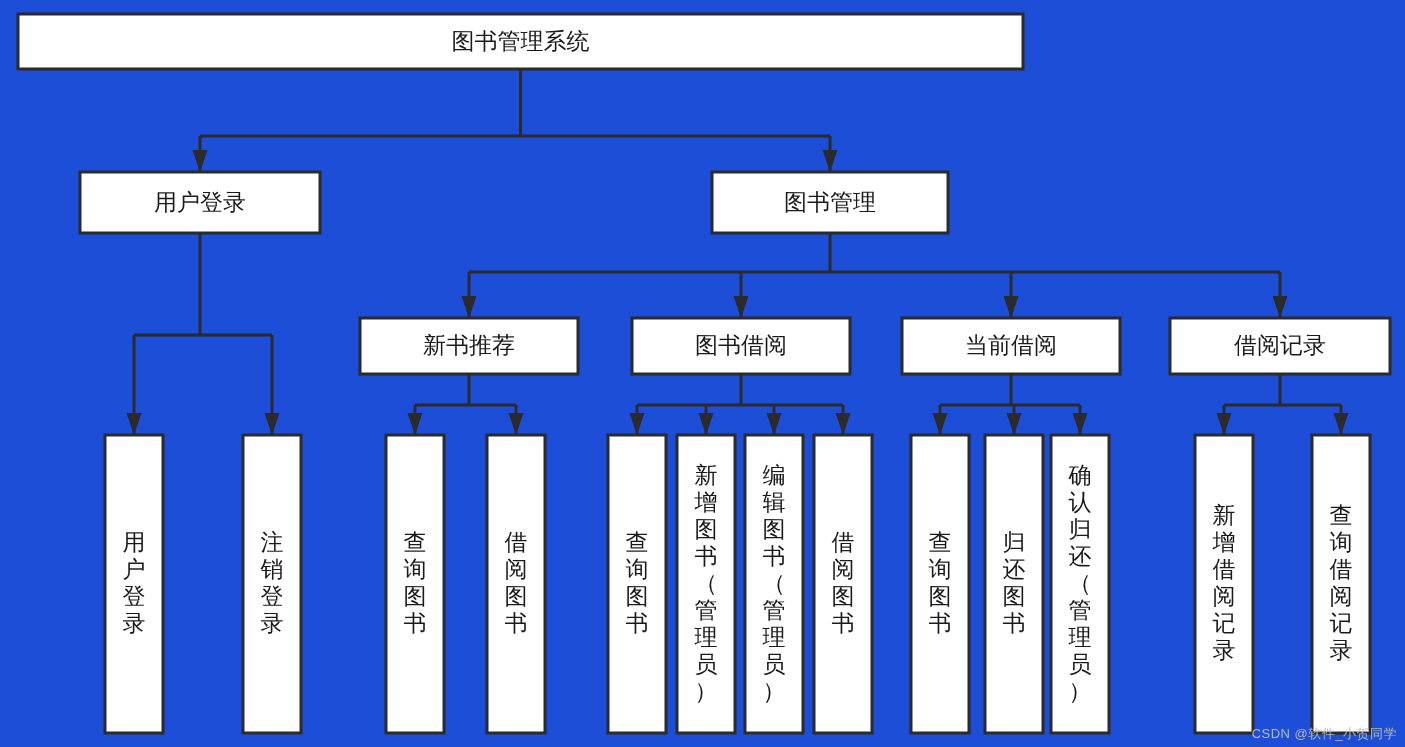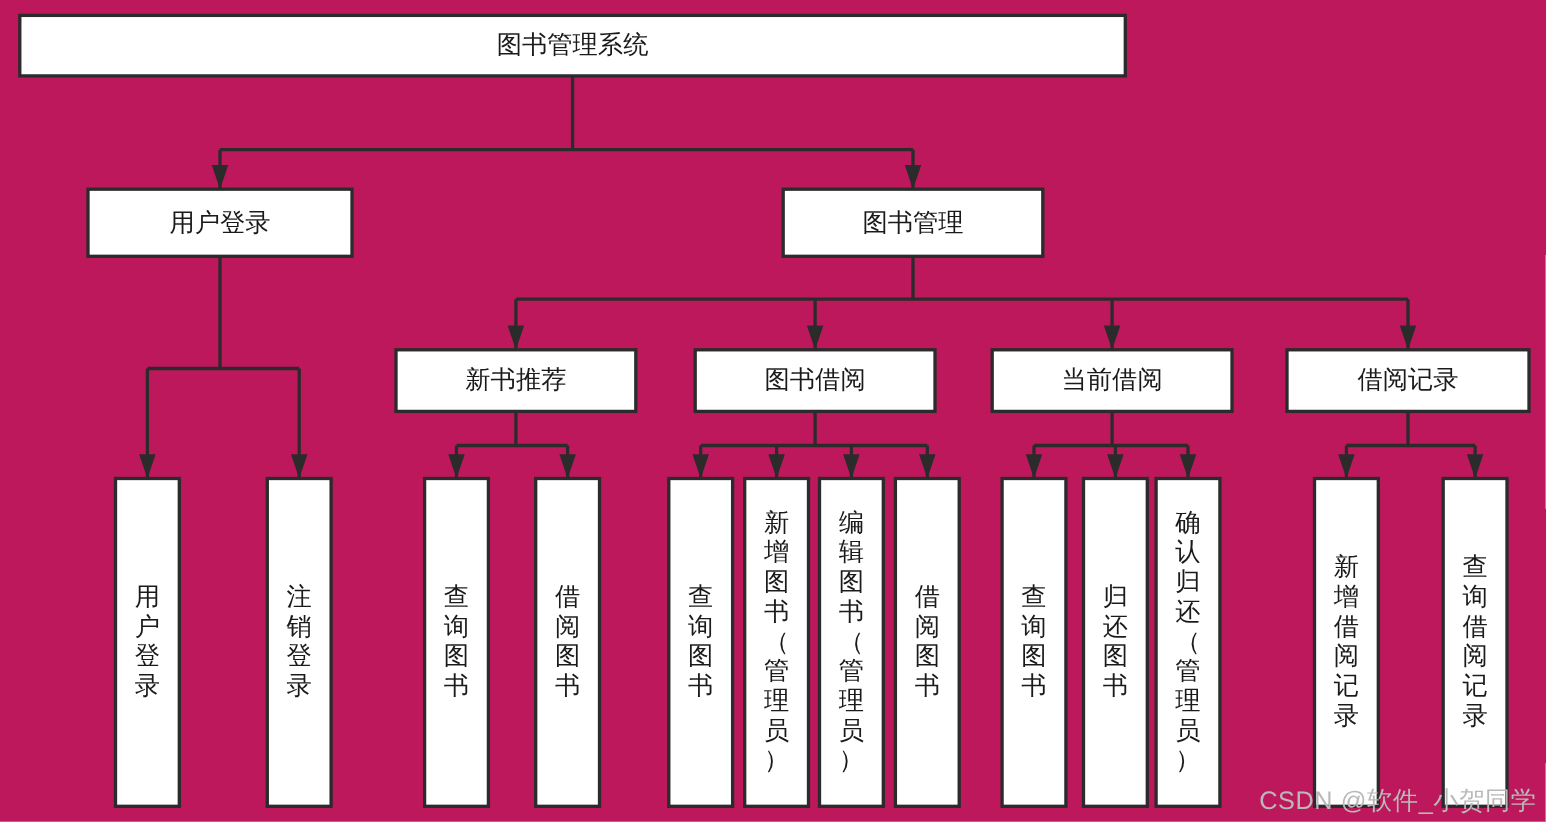--- a/index.html
+++ b/index.html
@@ -10,21 +10,21 @@
   body {
     width: 1405px;
     height: 747px;
     font-family: "Liberation Sans", "DejaVu Sans", sans-serif;
     overflow: hidden;
   }
   #diagram-root {
     position: relative;
     width: 1405px;
     height: 747px;
-    background: #be185d;
+    background: #1d4ed8;
   }
   svg.diagram-canvas {
     position: absolute;
     top: 0;
     left: 0;
     width: 1405px;
     height: 747px;
   }
   .node-box {
     fill: #ffffff;
@@ -51,21 +51,21 @@
     font-family: "Liberation Sans", "DejaVu Sans", sans-serif;
     font-size: 23px;
     fill: #1a1a1a;
     text-anchor: middle;
   }
   .watermark {
     position: absolute;
     right: 8px;
     bottom: 4px;
     font-family: "Liberation Sans", "DejaVu Sans", sans-serif;
-    font-size: 23px;
+    font-size: 13px;
     color: #b9b9b9;
     letter-spacing: 0.5px;
     white-space: nowrap;
     user-select: none;
   }
 </style>
 </head>
 <body>
 
 <div id="diagram-root">

